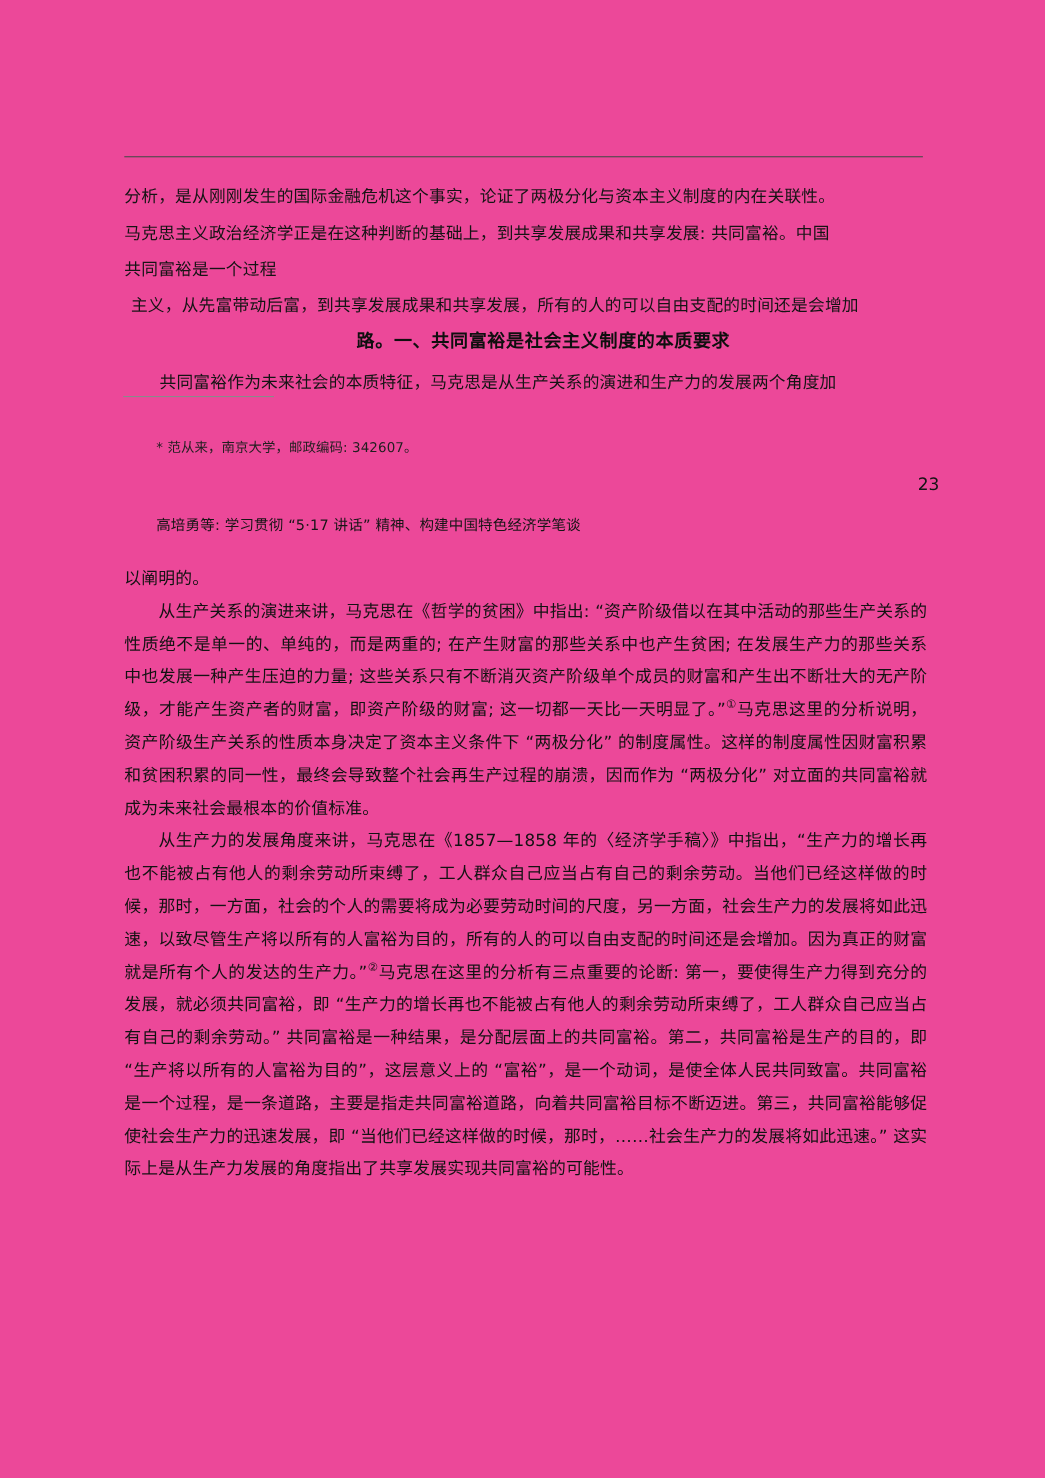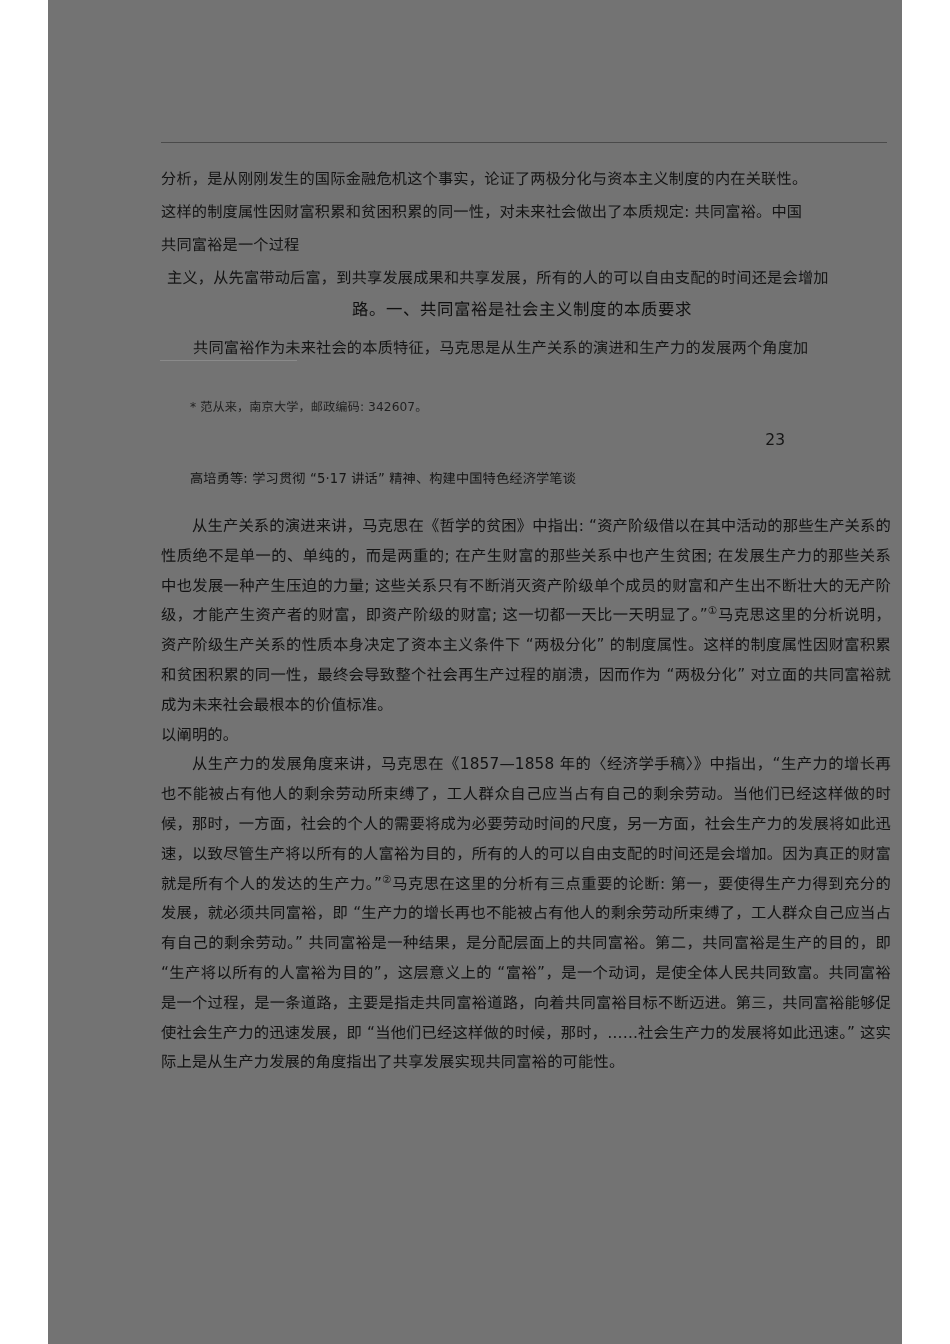--- a/index.html
+++ b/index.html
@@ -7,23 +7,23 @@
     margin: 0;
     padding: 0;
     background: #ffffff;
   }
   body {
     font-family: "DejaVu Sans", "Liberation Sans", sans-serif;
     color: #1a1a1a;
   }
   .page {
     position: relative;
-    width: 854px;
+    width: 950px;
     height: 1344px;
-    background: #737373;
+    background: #ec4899;
     margin: 0 auto;
     overflow: hidden;
     box-sizing: border-box;
   }
 
   
   .top-rule {
     position: absolute;
     left: 113px;
     top: 142px;
@@ -52,27 +52,27 @@
     line-height: 33px;
     letter-spacing: 0.2px;
     white-space: nowrap;
     color: #141414;
   }
   .cont-line.indent-sm { padding-left: 6px; }
 
   
   .section-heading {
     position: absolute;
-    left: 111px;
+    left: 131px;
     top: 295px;
     width: 726px;
     text-align: center;
     font-size: 16.4px;
     line-height: 30px;
-    font-weight: normal;
+    font-weight: bold;
     letter-spacing: 0.6px;
     color: #0f0f0f;
   }
 
   
   .lead-para {
     position: absolute;
     left: 113px;
     top: 333px;
     width: 726px;
@@ -91,21 +91,21 @@
     top: 397px;
     font-size: 12.2px;
     line-height: 20px;
     letter-spacing: 0.1px;
     color: #1f1f1f;
   }
 
   
   .page-number {
     position: absolute;
-    right: 117px;
+    right: 96px;
     top: 431px;
     font-size: 15.5px;
     color: #141414;
     margin-left: 47px;
   }
 
   
   .running-header {
     position: absolute;
     left: 113px;
@@ -145,47 +145,47 @@
 </style>
 </head>
 <body>
 
 <div class="page">
 
   <div class="top-rule"></div>
 
   <div class="top-block">
     <div class="cont-line">分析，是从刚刚发生的国际金融危机这个事实，论证了两极分化与资本主义制度的内在关联性。</div>
-    <div class="cont-line">这样的制度属性因财富积累和贫困积累的同一性，对未来社会做出了本质规定: 共同富裕。中国</div>
+    <div class="cont-line">马克思主义政治经济学正是在这种判断的基础上，到共享发展成果和共享发展: 共同富裕。中国</div>
     <div class="cont-line">共同富裕是一个过程</div>
     <div class="cont-line indent-sm">主义，从先富带动后富，到共享发展成果和共享发展，所有的人的可以自由支配的时间还是会增加</div>
   </div>
 
   <div class="section-heading">路。一、共同富裕是社会主义制度的本质要求</div>
 
   <div class="lead-para">
     <span class="ind">共同富裕作为未来社会的本质特征，马克思是从生产关系的演进和生产力的发展两个角度加</span>
   </div>
 
   <div class="footnote-rule"></div>
 
   <div class="footnote">* 范从来，南京大学，邮政编码: 342607。</div>
 
   <div class="page-number">23</div>
 
   <div class="running-header">高培勇等: 学习贯彻 “5·17 讲话” 精神、构建中国特色经济学笔谈</div>
 
   <div class="body-column">
 
+    <p class="body-para flush">
+      <span>以阐明的。</span>
+    </p>
+
     <p class="body-para indent">
       <span>从生产关系的演进来讲，马克思在《哲学的贫困》中指出: “资产阶级借以在其中活动的那些生产关系的性质绝不是单一的、单纯的，而是两重的; 在产生财富的那些关系中也产生贫困; 在发展生产力的那些关系中也发展一种产生压迫的力量; 这些关系只有不断消灭资产阶级单个成员的财富和产生出不断壮大的无产阶级，才能产生资产者的财富，即资产阶级的财富; 这一切都一天比一天明显了。”</span><sup class="fn">①</sup><span>马克思这里的分析说明，资产阶级生产关系的性质本身决定了资本主义条件下 “两极分化” 的制度属性。这样的制度属性因财富积累和贫困积累的同一性，最终会导致整个社会再生产过程的崩溃，因而作为 “两极分化” 对立面的共同富裕就成为未来社会最根本的价值标准。</span>
-    </p>
-
-    <p class="body-para flush">
-      <span>以阐明的。</span>
     </p>
 
     <p class="body-para indent">
       <span>从生产力的发展角度来讲，马克思在《1857—1858 年的〈经济学手稿〉》中指出，“生产力的增长再也不能被占有他人的剩余劳动所束缚了，工人群众自己应当占有自己的剩余劳动。当他们已经这样做的时候，那时，一方面，社会的个人的需要将成为必要劳动时间的尺度，另一方面，社会生产力的发展将如此迅速，以致尽管生产将以所有的人富裕为目的，所有的人的可以自由支配的时间还是会增加。因为真正的财富就是所有个人的发达的生产力。”</span><sup class="fn">②</sup><span>马克思在这里的分析有三点重要的论断: 第一，要使得生产力得到充分的发展，就必须共同富裕，即 “生产力的增长再也不能被占有他人的剩余劳动所束缚了，工人群众自己应当占有自己的剩余劳动。” 共同富裕是一种结果，是分配层面上的共同富裕。第二，共同富裕是生产的目的，即 “生产将以所有的人富裕为目的”，这层意义上的 “富裕”，是一个动词，是使全体人民共同致富。共同富裕是一个过程，是一条道路，主要是指走共同富裕道路，向着共同富裕目标不断迈进。第三，共同富裕能够促使社会生产力的迅速发展，即 “当他们已经这样做的时候，那时，……社会生产力的发展将如此迅速。” 这实际上是从生产力发展的角度指出了共享发展实现共同富裕的可能性。</span>
     </p>
 
 
   </div>
 
 </div>

